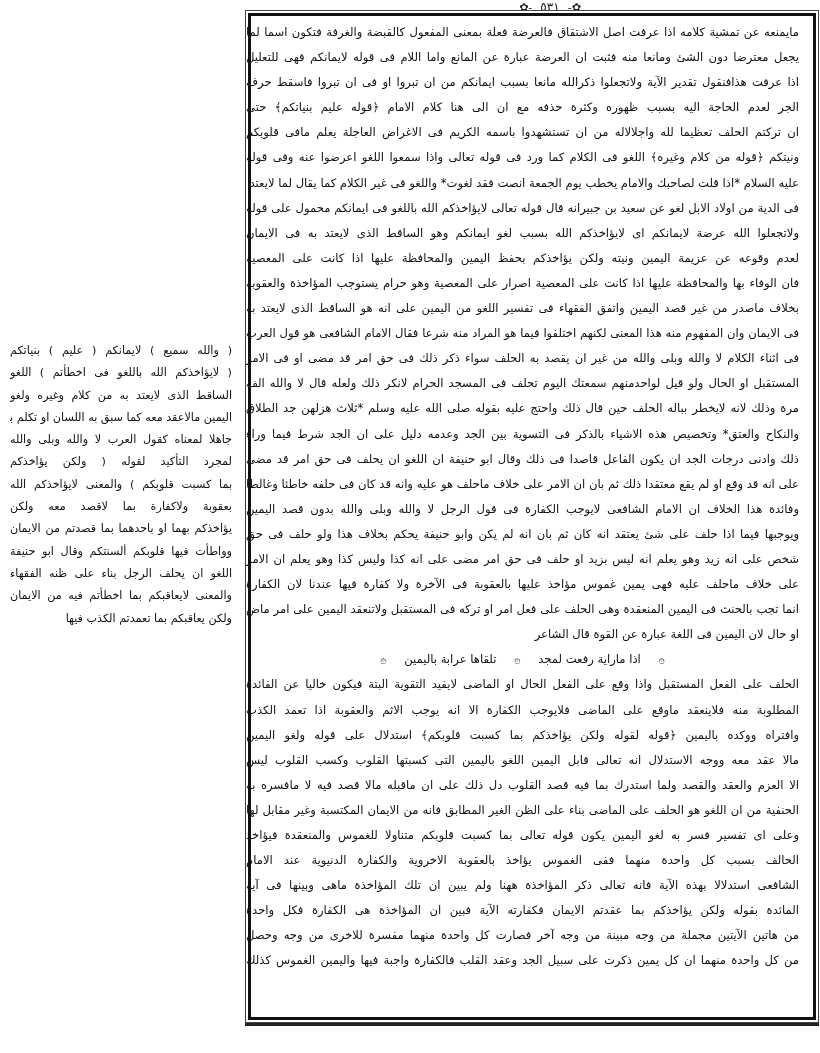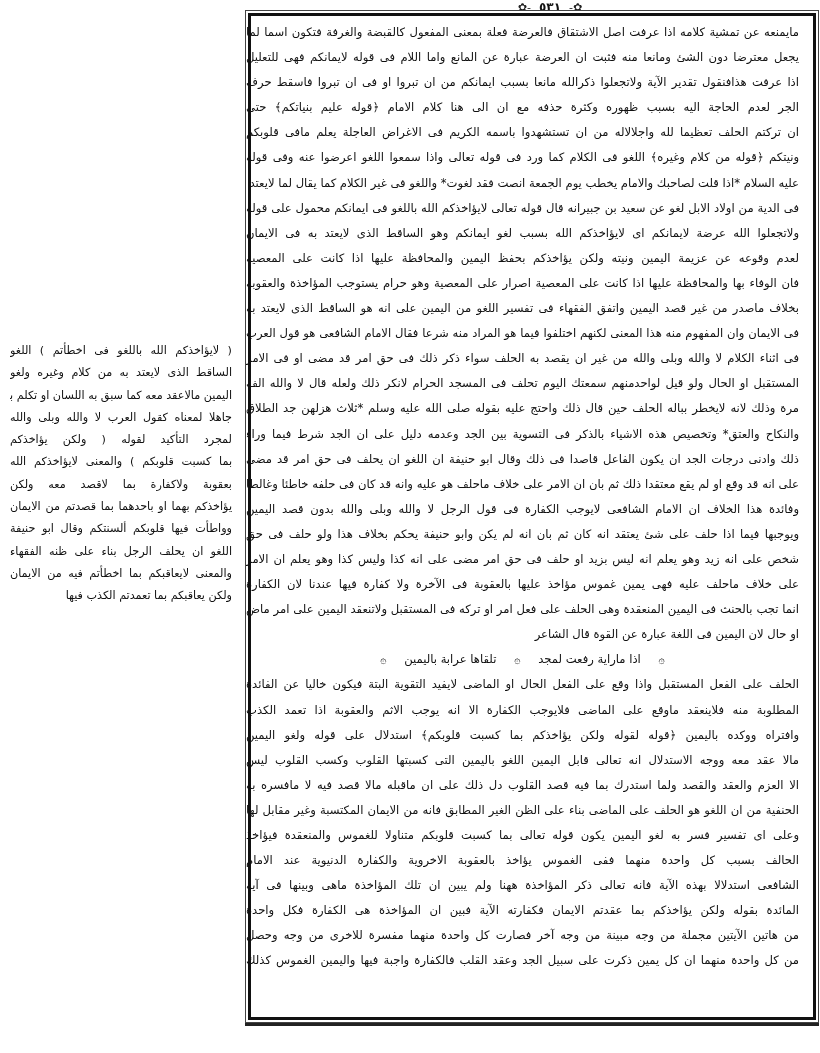--- a/index.html
+++ b/index.html
@@ -28,21 +28,21 @@
     direction: rtl;
   }
   .ornament {
     font-size: 11px;
     line-height: 11px;
     color: #222;
   }
   .page-number {
     font-family: "DejaVu Sans", sans-serif;
     font-size: 12px;
-    font-weight: bold;
+    font-weight: normal;
     line-height: 12px;
   }
   .frame {
     position: absolute;
     left: 248px;
     top: 13px;
     width: 568px;
     height: 1007px;
     border: 3px solid #111;
     box-sizing: border-box;
@@ -164,20 +164,21 @@
   <span class="line">الحنفية من ان اللغو هو الحلف على الماضى بناء على الظن الغير المطابق فانه من الايمان المكتسبة وغير مقابل لها</span>
   <span class="line">وعلى اى تفسير فسر به لغو اليمين يكون قوله تعالى بما كسبت قلوبكم متناولا للغموس والمنعقدة فيؤاخذ</span>
   <span class="line">الحالف بسبب كل واحدة منهما ففى الغموس يؤاخذ بالعقوبة الاخروية والكفارة الدنيوية عند الامام</span>
   <span class="line">الشافعى استدلالا بهذه الآية فانه تعالى ذكر المؤاخذة ههنا ولم يبين ان تلك المؤاخذة ماهى وبينها فى آية</span>
   <span class="line">المائدة بقوله ولكن يؤاخذكم بما عقدتم الايمان فكفارته الآية فبين ان المؤاخذة هى الكفارة فكل واحدة</span>
   <span class="line">من هاتين الآيتين مجملة من وجه مبينة من وجه آخر فصارت كل واحدة منهما مفسرة للاخرى من وجه وحصل</span>
   <span class="line">من كل واحدة منهما ان كل يمين ذكرت على سبيل الجد وعقد القلب فالكفارة واجبة فيها واليمين الغموس كذلك</span>
 </div>
 
 <div class="side-text">
+  <span class="line">( والله سميع ) لايمانكم ( عليم ) بنياتكم</span>
   <span class="line">( لايؤاخذكم الله باللغو فى اخطأتم ) اللغو</span>
   <span class="line">الساقط الذى لايعتد به من كلام وغيره ولغو</span>
   <span class="line">اليمين مالاعقد معه كما سبق به اللسان او تكلم به</span>
   <span class="line">جاهلا لمعناه كقول العرب لا والله وبلى والله</span>
   <span class="line">لمجرد التأكيد لقوله ( ولكن يؤاخذكم</span>
   <span class="line">بما كسبت قلوبكم ) والمعنى لايؤاخذكم الله</span>
   <span class="line">بعقوبة ولاكفارة بما لاقصد معه ولكن</span>
   <span class="line">يؤاخذكم بهما او باحدهما بما قصدتم من الايمان</span>
   <span class="line">وواطأت فيها قلوبكم ألسنتكم وقال ابو حنيفة</span>
   <span class="line">اللغو ان يحلف الرجل بناء على ظنه الفقهاء</span>

